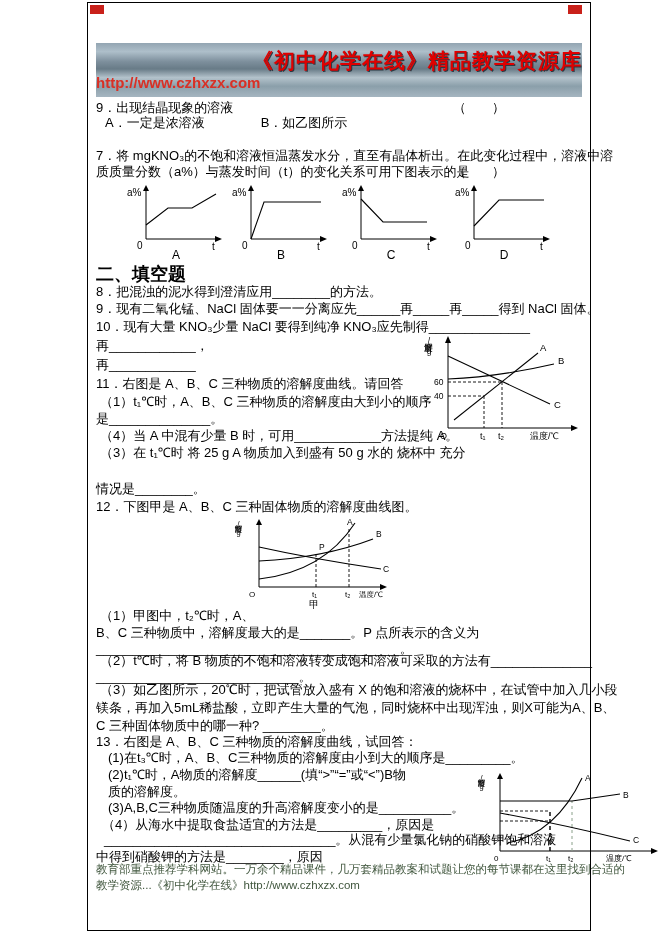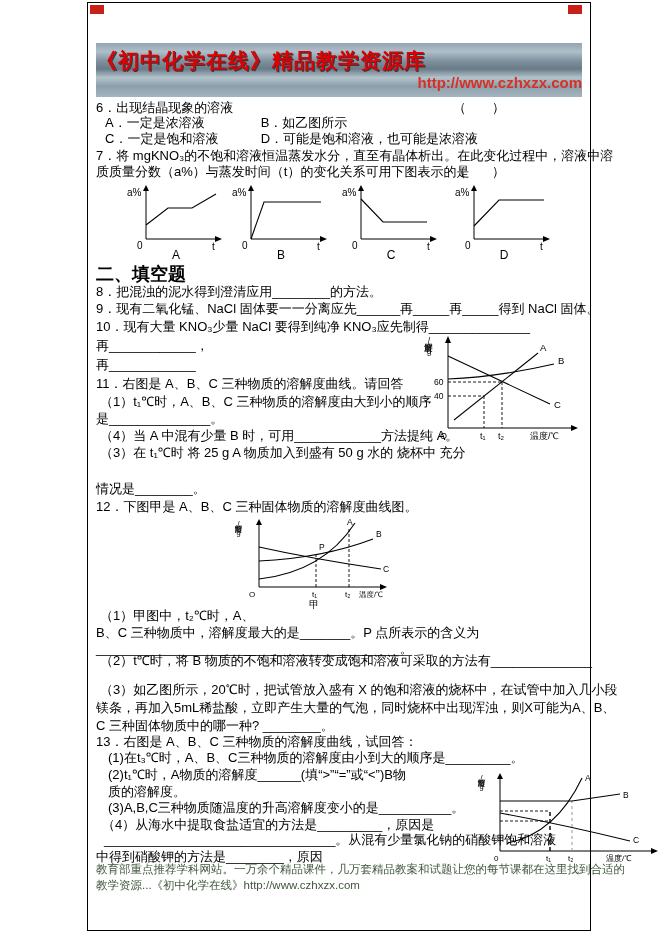--- a/index.html
+++ b/index.html
@@ -4,23 +4,23 @@
 <style>
   *{margin:0;padding:0;box-sizing:border-box}
   html,body{width:661px;height:935px;background:#fff;overflow:hidden;position:relative;
     font-family:"Liberation Sans",sans-serif;color:#000}
   .page{position:absolute;left:87px;top:2px;width:504px;height:929px;border:1px solid #000;background:#fff}
   .line{position:absolute;font-size:13px;line-height:16px;white-space:nowrap}
   .b{font-weight:bold}
   .redmark{position:absolute;width:14px;height:9px;background:#c9211a}
   .banner{position:absolute;left:8px;top:40px;width:486px;height:54px;overflow:hidden;
     background:linear-gradient(180deg,#93a5b2 0%,#aebfca 16%,#7e909d 34%,#687b87 48%,#b3c2cb 64%,#8b9faa 80%,#a5b5c0 100%)}
-  .banner-title{position:absolute;left:0;right:0;top:4px;text-align:left;font-size:21px;font-weight:bold;
+  .banner-title{position:absolute;left:0;right:0;top:4px;text-align:right;font-size:21px;font-weight:bold;
     color:#e00000;letter-spacing:1px;text-shadow:1px 1px 0 #2c3a44}
-  .banner-url{position:absolute;left:0;right:0;top:31px;text-align:right;font-size:15px;font-weight:bold;color:#d93025}
+  .banner-url{position:absolute;left:0;right:0;top:31px;text-align:left;font-size:15px;font-weight:bold;color:#d93025}
   .cell{position:absolute;width:100px;text-align:center}
   .cap{font-size:12px;margin-top:-3px}
   .gwrap{position:absolute;display:flex;align-items:flex-start}
   .vlabel{writing-mode:vertical-rl;text-orientation:upright;font-size:8.5px;line-height:10px;margin-top:2px;white-space:nowrap}
   svg{display:block}
   svg text{font-family:"Liberation Sans",sans-serif;fill:#000}
   svg .ax{stroke:#000;stroke-width:1;fill:none}
   svg .cv{stroke:#000;stroke-width:1.1;fill:none}
   svg .dash{stroke:#000;stroke-width:0.9;fill:none;stroke-dasharray:3,2}
   .footer{position:absolute;font-size:11.5px;line-height:16px;color:#41573e;white-space:nowrap}
@@ -32,30 +32,26 @@
 
   <div class="redmark" style="left:2px;top:2px"></div>
   <div class="redmark" style="left:480px;top:2px"></div>
 
   <div class="banner">
     <div class="banner-title">《初中化学在线》精品教学资源库</div>
     <div class="banner-url">http://www.czhxzx.com</div>
   </div>
 
   <div class="line" style="left:8px;top:97px">
-    <span>6．出现结晶现象的溶液</span>
+    <span>9．出现结晶现象的溶液</span>
   </div>
   <div class="line" style="left:365px;top:97px">（　　）</div>
   <div class="line" style="left:17px;top:112px">
     <span style="display:inline-block;width:152px">A．一定是浓溶液</span>
     <span>B．如乙图所示</span>
-  </div>
-  <div class="line" style="left:17px;top:128px">
-    <span style="display:inline-block;width:152px">C．一定是饱和溶液</span>
-    <span>D．可能是饱和溶液，也可能是浓溶液</span>
   </div>
 
   <div class="line" style="left:8px;top:145px">7．将 mgKNO₃的不饱和溶液恒温蒸发水分，直至有晶体析出。在此变化过程中，溶液中溶</div>
   <div class="line" style="left:8px;top:161px">质质量分数（a%）与蒸发时间（t）的变化关系可用下图表示的是</div>
   <div class="line" style="left:365px;top:161px">（　　）</div>
 
   <div class="cell" style="left:38px;top:180px">
     <svg width="100" height="68" viewBox="0 0 100 68">
       <path class="ax" d="M20,56 L92,56 M20,56 L20,6"></path>
       <path d="M20,2 L17,8 L23,8 Z" fill="#000"></path>
@@ -163,20 +159,21 @@
       <text x="116" y="80" font-size="7.5">温度/℃</text>
       <text x="66" y="91" font-size="10">甲</text>
     </svg>
   </div>
 
 
   <div class="line" style="left:12px;top:605px">（1）甲图中，t₂℃时，A、</div>
   <div class="line" style="left:8px;top:622px">B、C 三种物质中，溶解度最大的是_______。P 点所表示的含义为</div>
   <div class="line" style="left:8px;top:638px">__________________________________________。</div>
   <div class="line" style="left:12px;top:650px">（2）t℃时，将 B 物质的不饱和溶液转变成饱和溶液可采取的方法有______________</div>
+  <div class="line" style="left:8px;top:666px">____________________________。</div>
   <div class="line" style="left:12px;top:679px">（3）如乙图所示，20℃时，把试管放入盛有 X 的饱和溶液的烧杯中，在试管中加入几小段</div>
   <div class="line" style="left:8px;top:697px">镁条，再加入5mL稀盐酸，立即产生大量的气泡，同时烧杯中出现浑浊，则X可能为A、B、</div>
   <div class="line" style="left:8px;top:715px">C 三种固体物质中的哪一种? ________。</div>
 
   <div class="line" style="left:8px;top:731px">13．右图是 A、B、C 三种物质的溶解度曲线，试回答：</div>
   <div class="line" style="left:20px;top:747px">(1)在t₃℃时，A、B、C三种物质的溶解度由小到大的顺序是_________。</div>
   <div class="line" style="left:20px;top:764px">(2)t₁℃时，A物质的溶解度______(填“&gt;”“=”或“&lt;”)B物</div>
   <div class="line" style="left:20px;top:781px">质的溶解度。</div>
   <div class="line" style="left:20px;top:797px">(3)A,B,C三种物质随温度的升高溶解度变小的是__________。</div>
   <div class="line" style="left:14px;top:814px">（4）从海水中提取食盐适宜的方法是_________，原因是</div>

